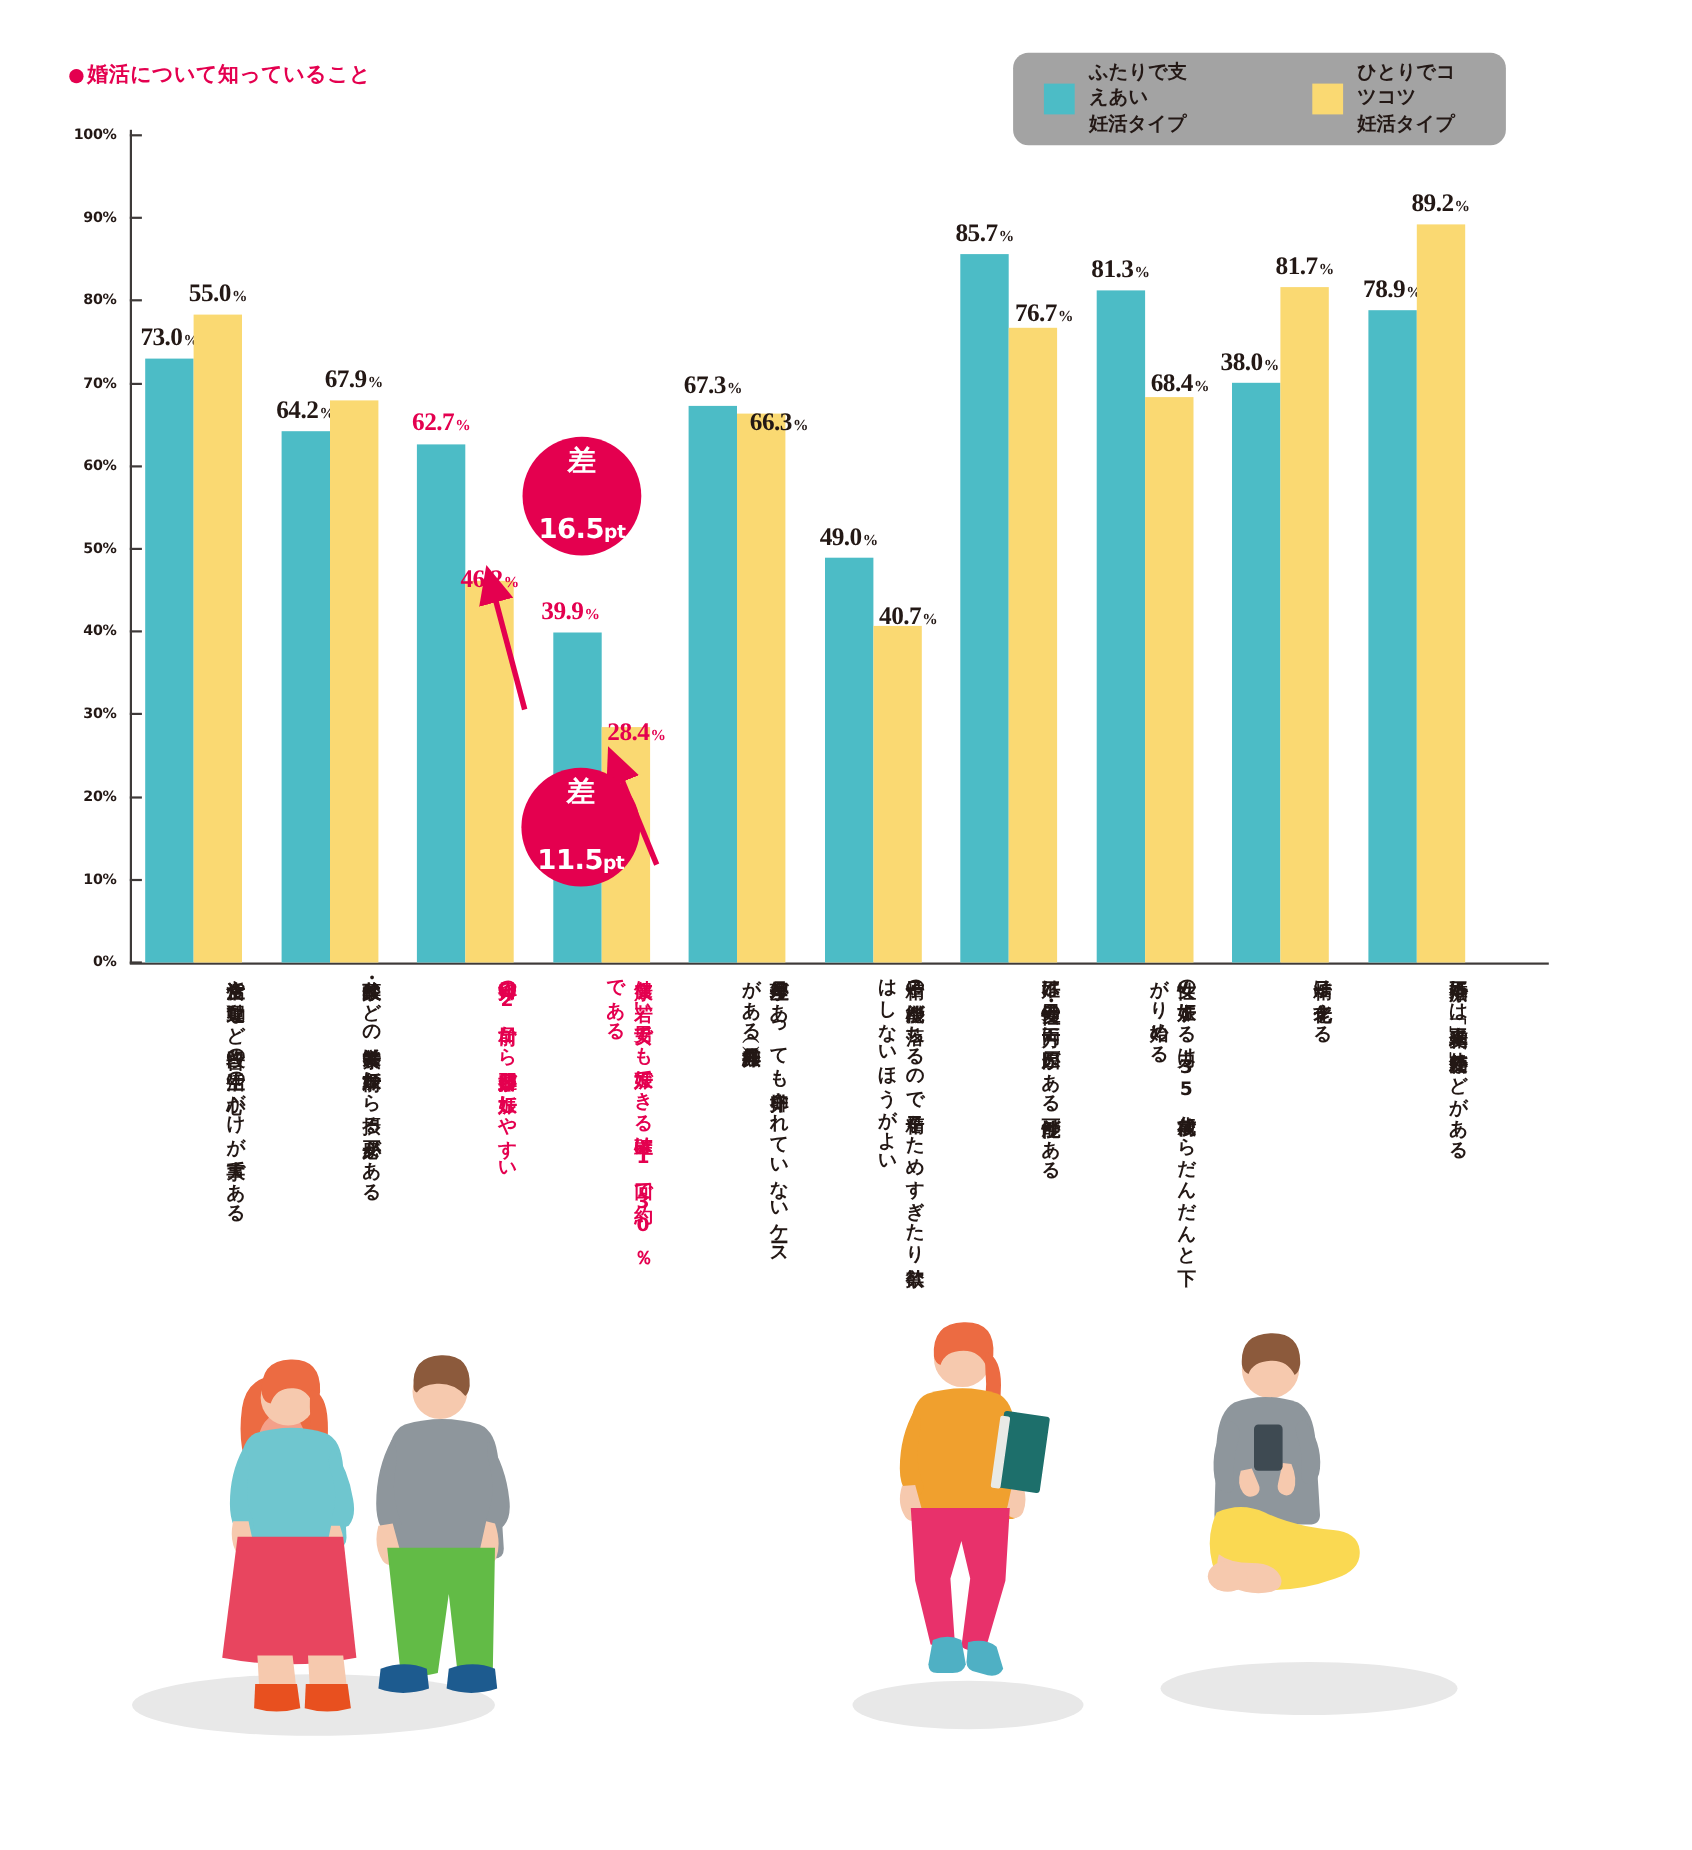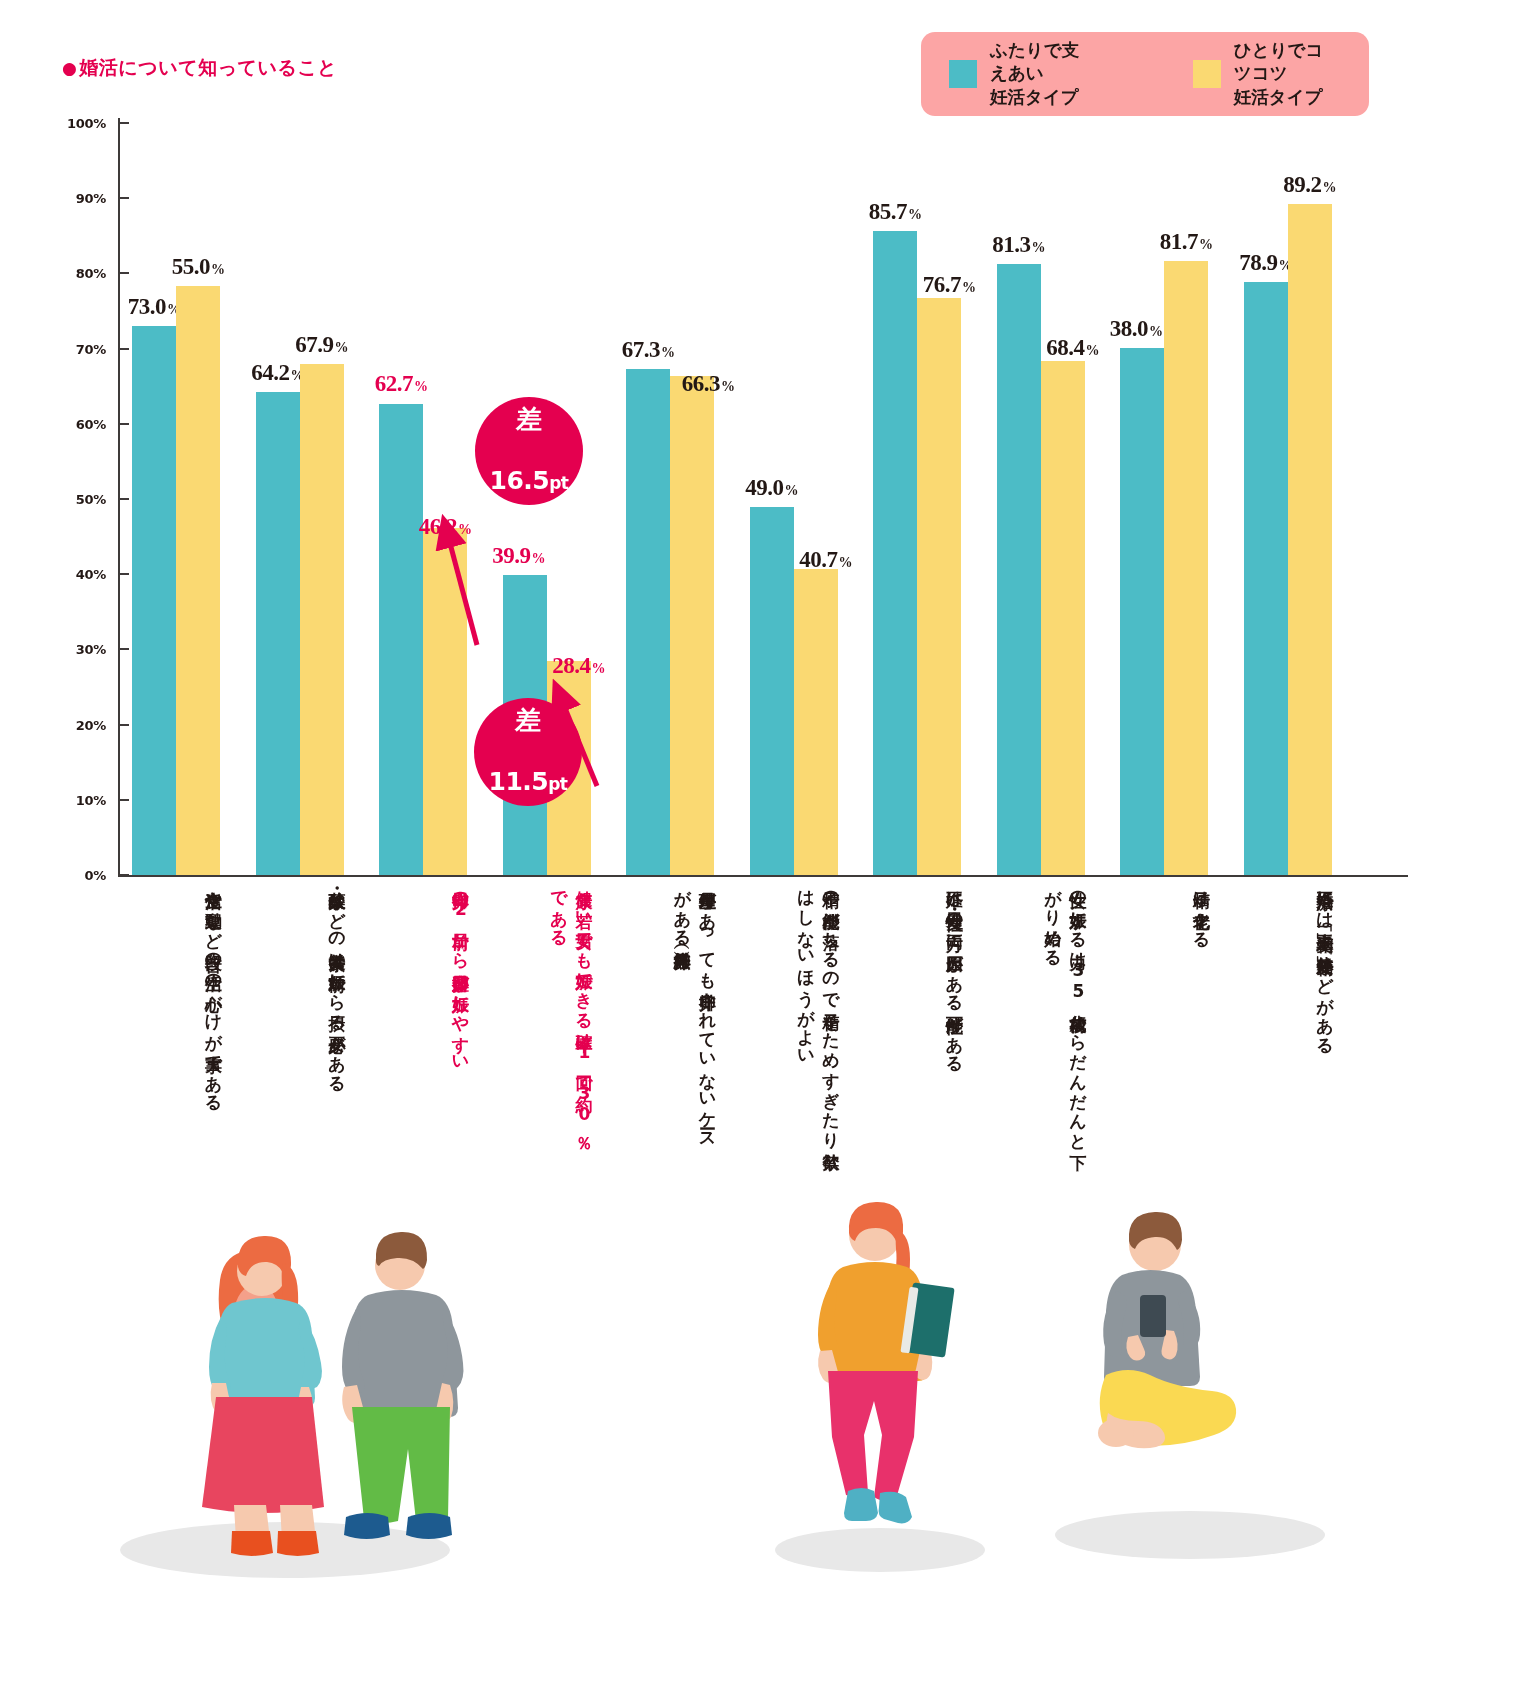--- a/index.html
+++ b/index.html
@@ -32,23 +32,23 @@
     letter-spacing: 0.5px;
     white-space: nowrap;
   }
   #chart-title .bullet {
     font-size: 17px;
     margin-right: 2px;
   }
 
   #legend {
     position: absolute;
-    left: 921px; top: 32px;
+    left: 921px; top: 48px;
     width: 448px; height: 84px;
-    background: #fca5a5;
+    background: #a3a3a3;
     border-radius: 14px;
     display: flex;
     align-items: center;
     padding: 0 28px;
     box-sizing: border-box;
     gap: 48px;
   }
   .legend-item {
     display: flex;
     align-items: center;

